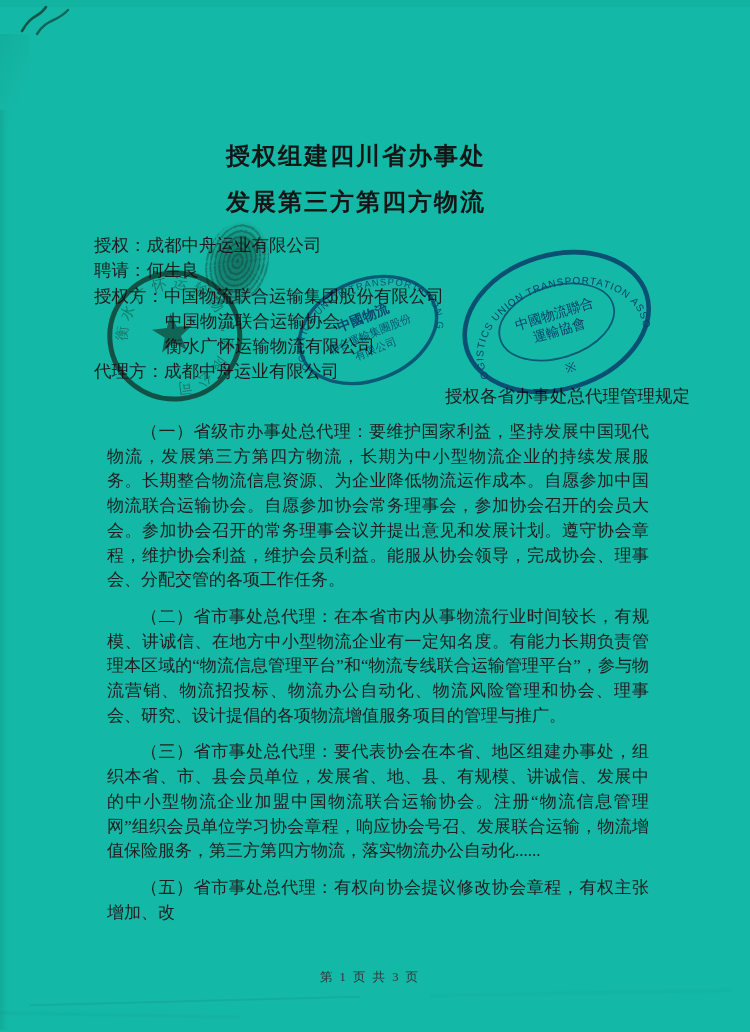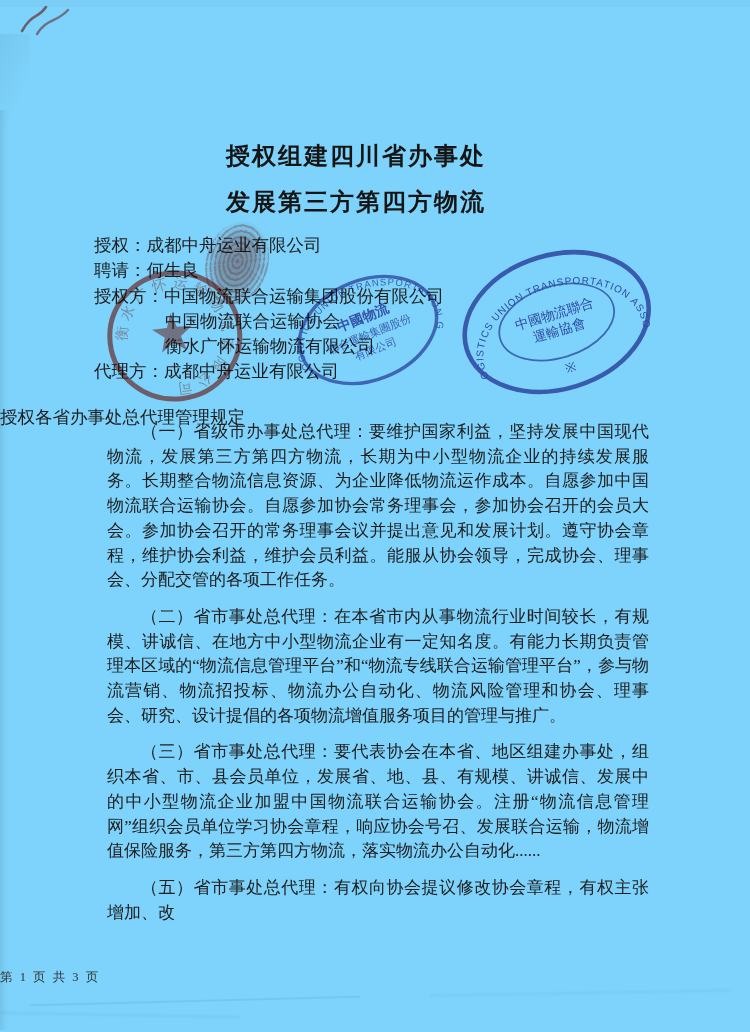--- a/index.html
+++ b/index.html
@@ -1,19 +1,19 @@
 <!DOCTYPE html>
 <html><head>
 <meta charset="utf-8">
 <style>
   html,body{margin:0;padding:0;}
   .page{
     position:relative;
     width:750px;height:1032px;
-    background:#7dd3fc;
+    background:#14b8a6;
     overflow:hidden;
     font-family:"Liberation Serif","DejaVu Serif",serif;
     color:#1f1f1f;
   }
   
   .edge-shadow-left{position:absolute;left:0;top:110px;width:9px;height:920px;
     background:linear-gradient(to right,rgba(0,0,0,.08),rgba(0,0,0,.02) 60%,transparent);}
   .corner-shade{position:absolute;left:0;top:34px;width:30px;height:95px;
     background:linear-gradient(115deg,rgba(0,0,0,.055),transparent 70%);}
   .top-shade{position:absolute;left:0;top:0;width:100%;height:7px;background:rgba(0,0,0,.025);}
@@ -24,28 +24,28 @@
   .crease3{position:absolute;left:430px;top:992px;width:300px;height:2px;
     background:rgba(0,0,0,.045);transform:rotate(-1deg);filter:blur(.8px);}
 
   .titles{position:absolute;top:133px;left:0;width:712px;text-align:center;}
   .title-line{font-size:24px;font-weight:bold;line-height:46px;letter-spacing:2px;color:#151515;}
 
   .parties{position:absolute;top:233px;left:94px;font-size:17.5px;line-height:25.3px;color:#1c1c1c;}
   .party-line{white-space:nowrap;}
   .party-line.sub{padding-left:71px;}
 
-  .section-heading{position:absolute;top:384px;left:0;width:690px;text-align:left;
-    font-size:17.5px;color:#1c1c1c;margin-top:21px;}
+  .section-heading{position:absolute;top:384px;left:0;width:690px;text-align:right;
+    font-size:17.5px;color:#1c1c1c;}
 
   .body-text{position:absolute;top:408px;left:95px;width:566px;
     font-size:17px;line-height:24.7px;text-align:justify;text-justify:inter-character;color:#202020;}
   .body-text p{margin:12px;text-indent:2em;}
 
-  .page-footer{position:absolute;top:969px;left:0;width:740px;text-align:left;
+  .page-footer{position:absolute;top:969px;left:0;width:740px;text-align:center;
     font-size:12.5px;letter-spacing:2px;color:#333;}
 
   
   .seal{position:absolute;mix-blend-mode:multiply;}
   .seal-red{left:104px;top:270px;transform:rotate(-6deg);opacity:.88;}
   .seal-group{left:284px;top:266px;transform:rotate(-22deg);opacity:.85;}
   .seal-assoc{left:451px;top:240px;transform:rotate(-17deg);opacity:.9;}
 
   .fingerprint{position:absolute;left:206px;top:221px;width:62px;height:84px;
     border-radius:50%;transform:rotate(16deg);mix-blend-mode:multiply;filter:blur(.5px);

